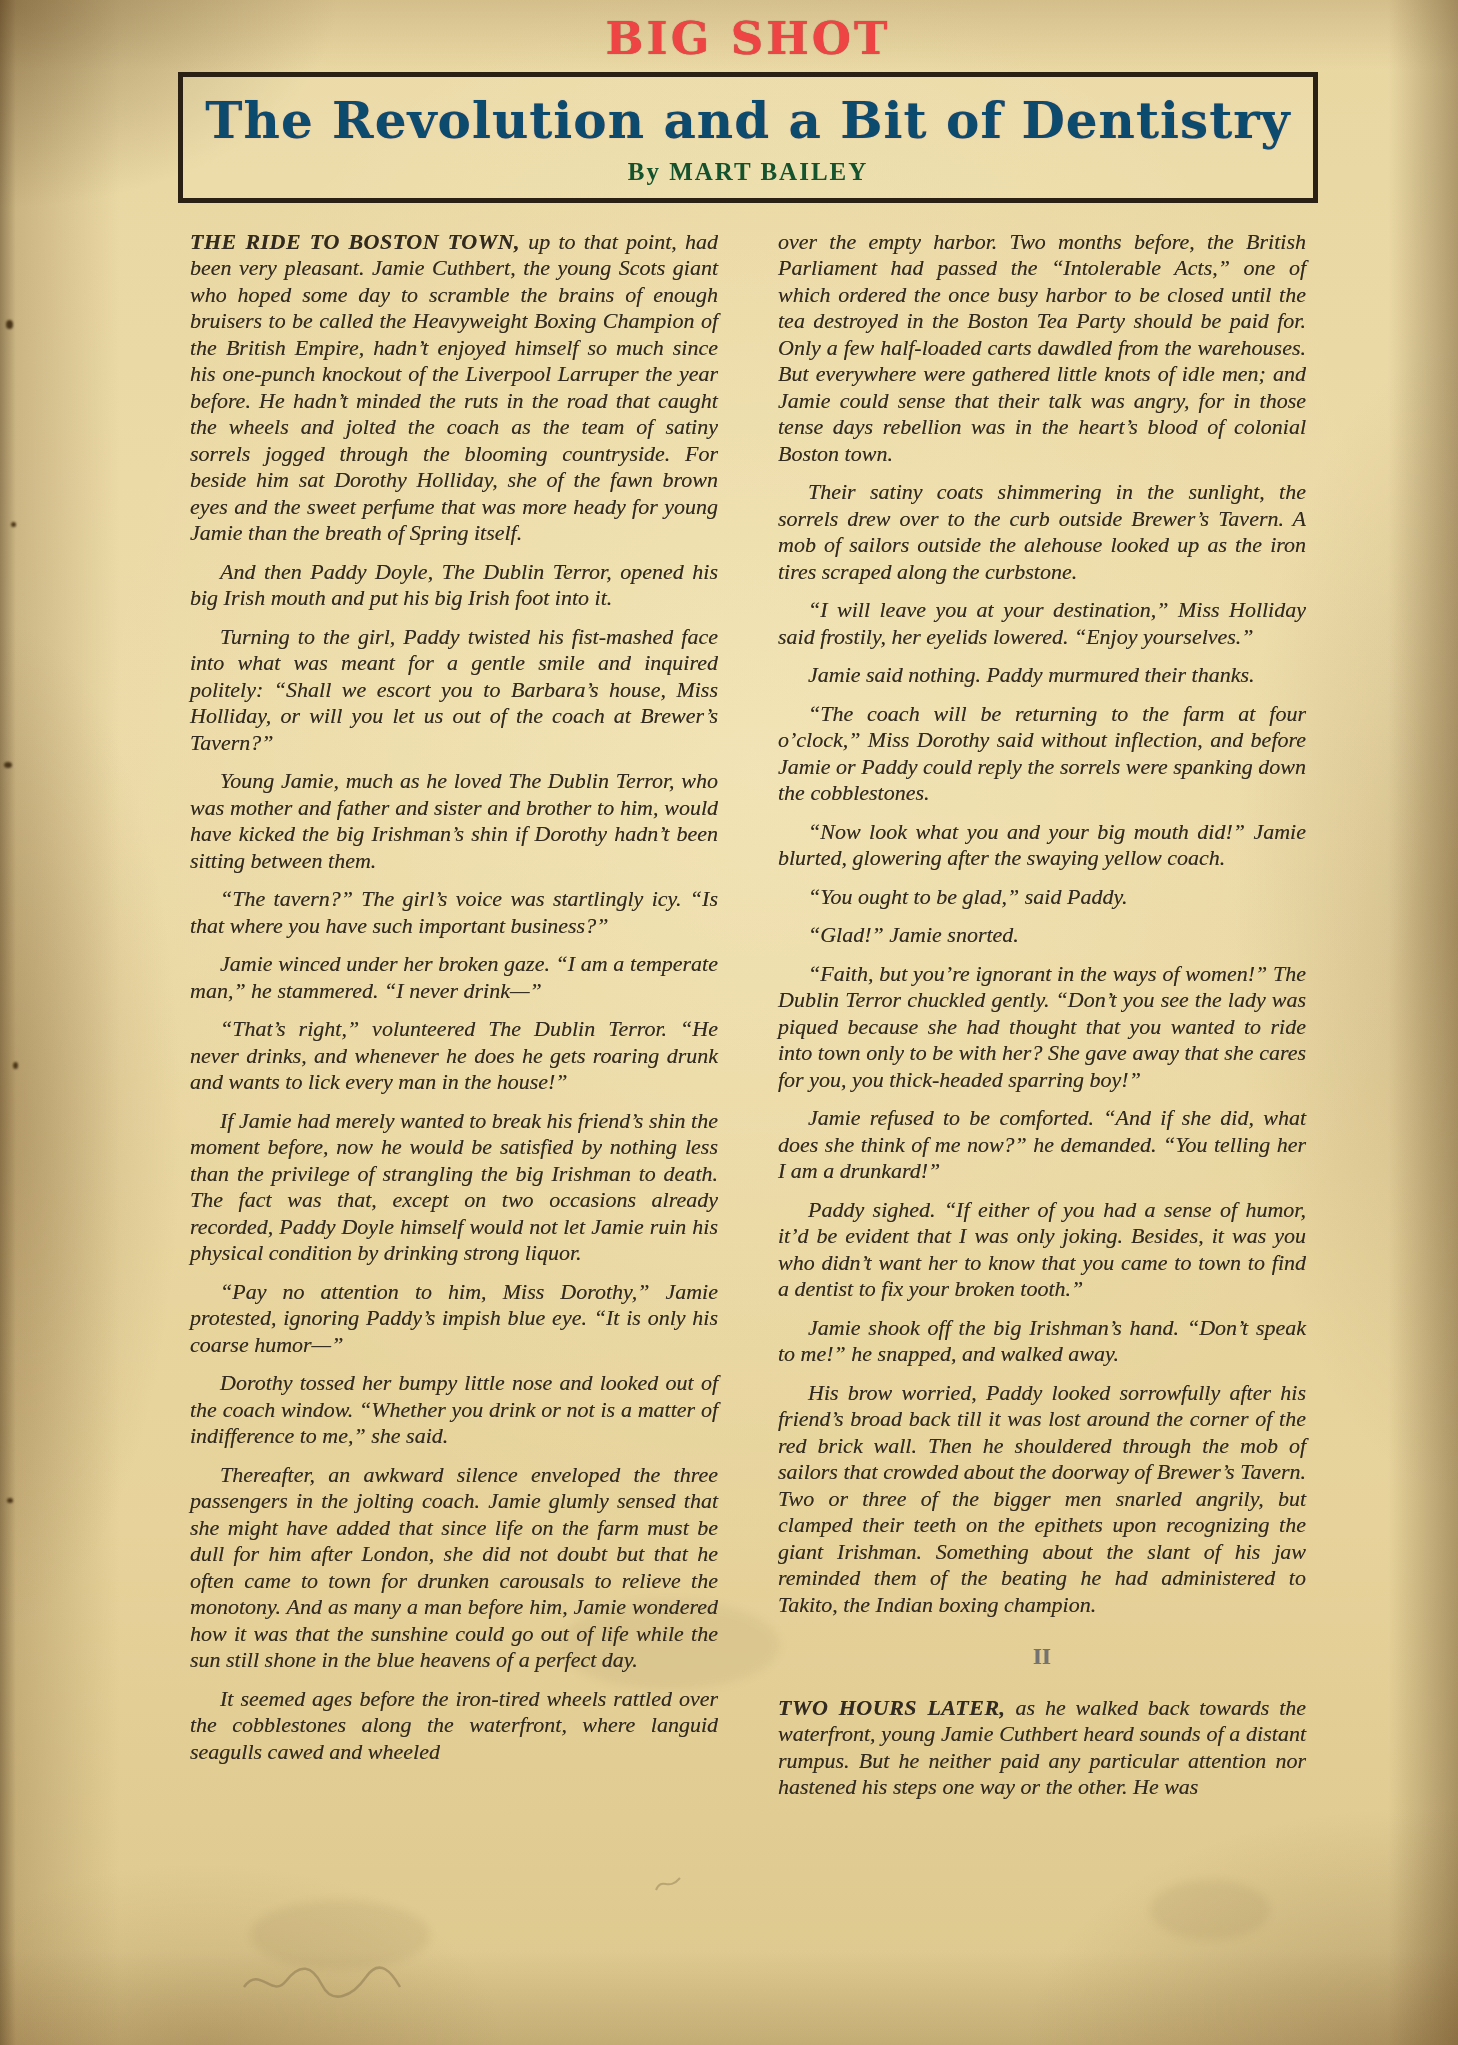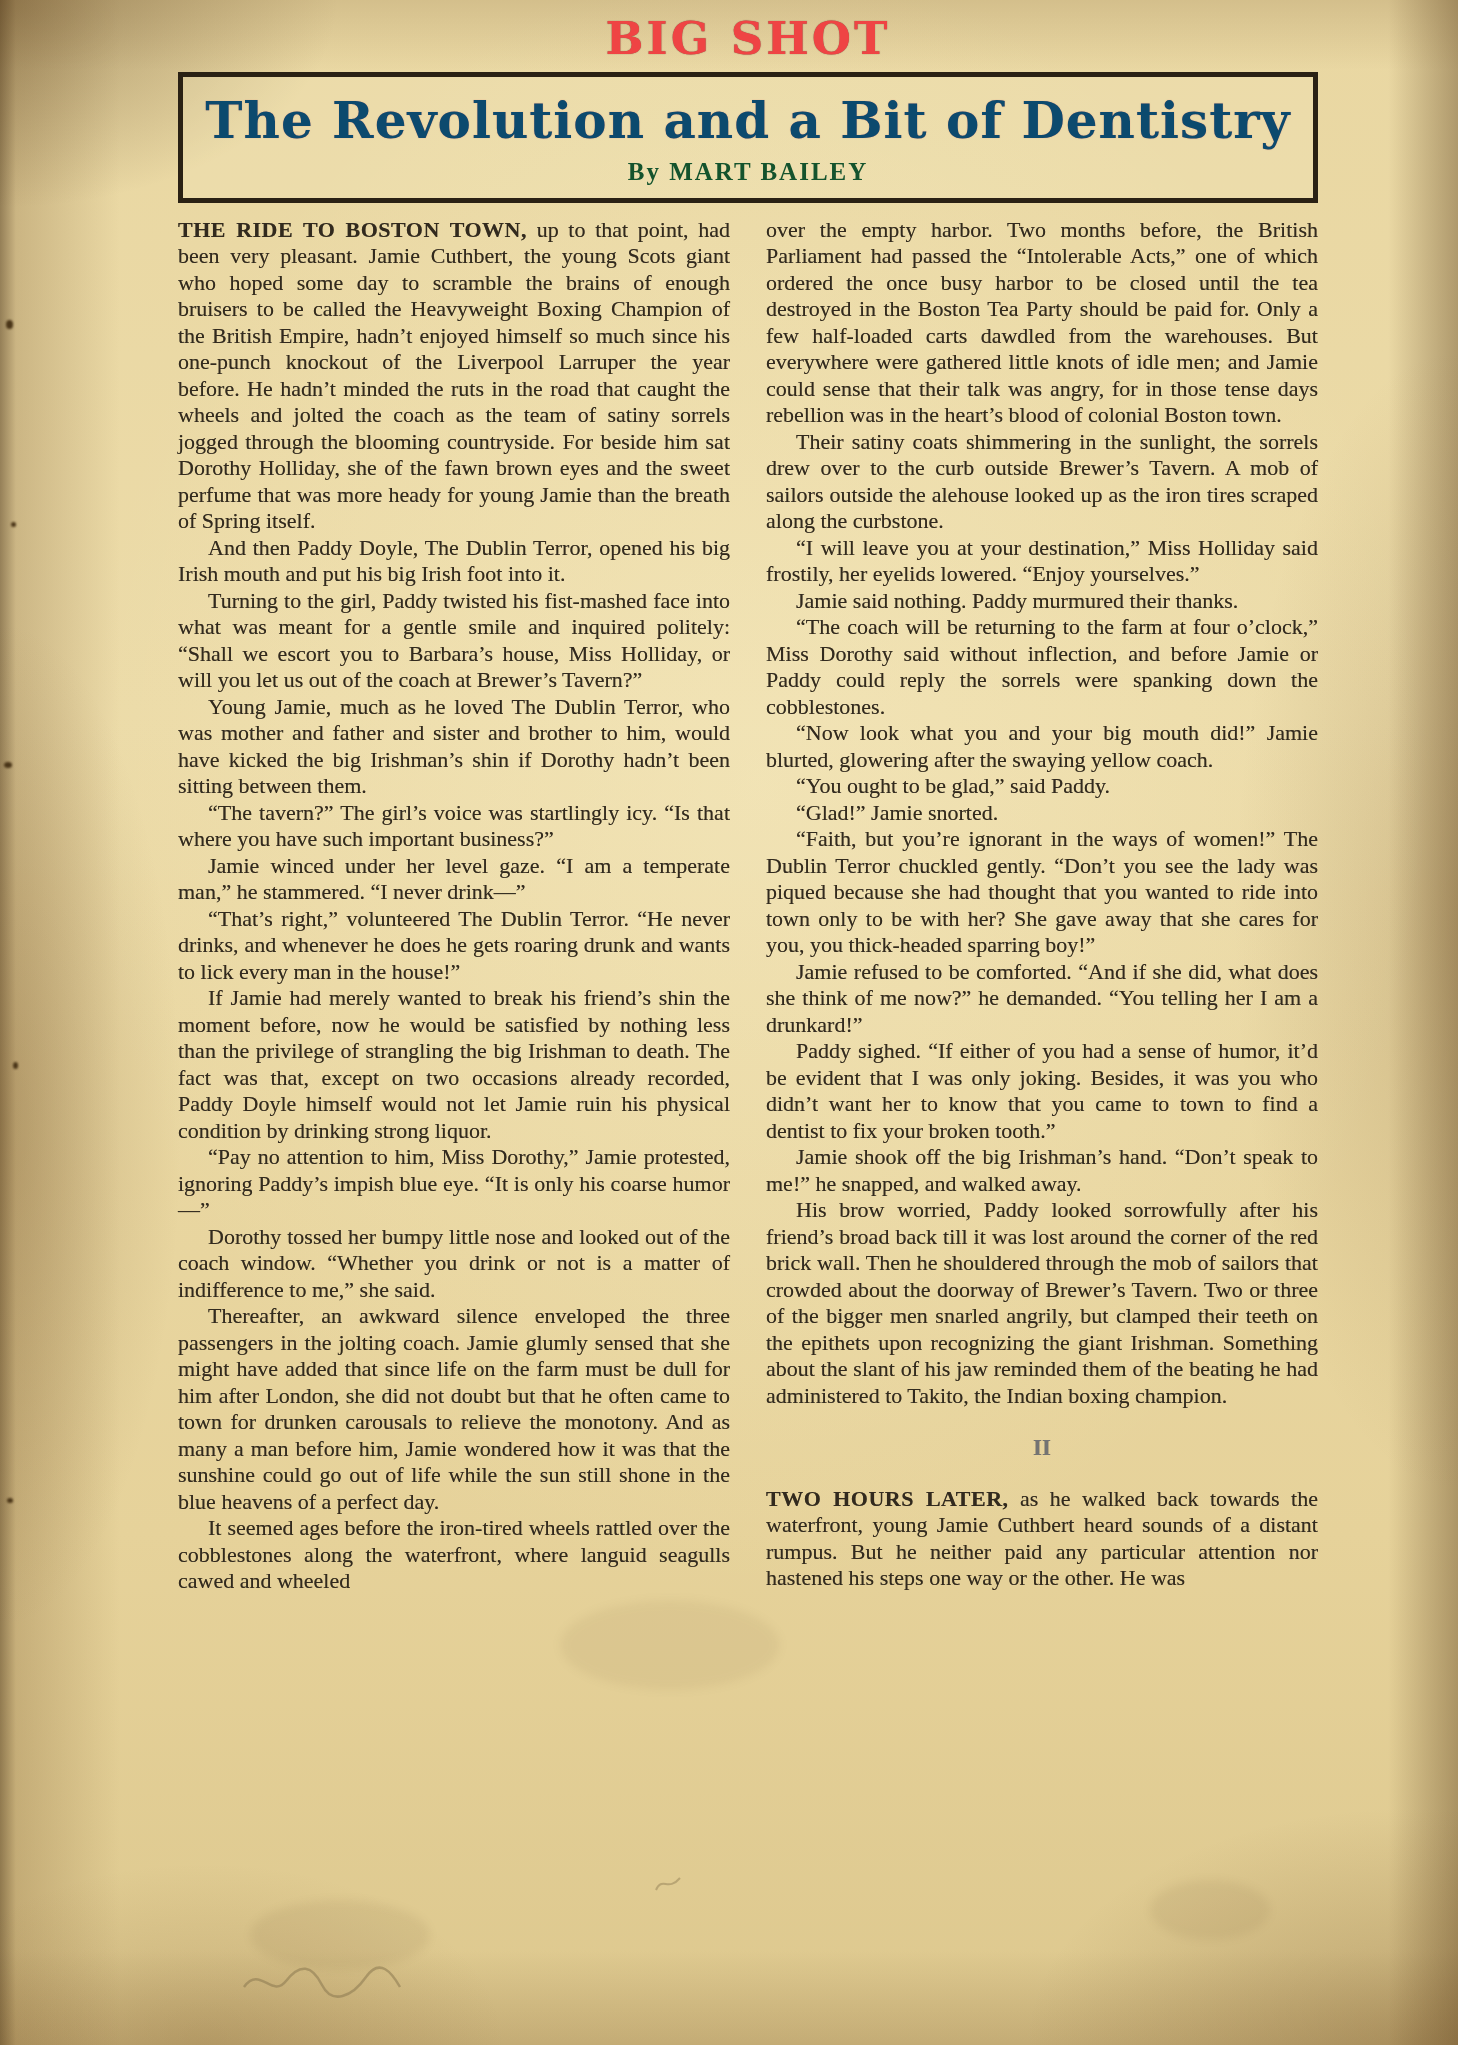--- a/index.html
+++ b/index.html
@@ -48,21 +48,21 @@
     margin-top: 9px; text-align: center;
     font-weight: bold; font-size: 25px; letter-spacing: 2px; color: #14532d;
   }
   .columns { display: flex; gap: 36px; margin-top: 14px; }
   .col {
     width: 552px;
     font-size: 22px; line-height: 26.5px;
     text-align: justify; color: #322a1e;
     text-shadow: 0 0 .6px rgba(50,42,30,.5);
   }
-  .para { margin: 0; text-indent: 30px; }
+  .para { margin: 12px; text-indent: 30px; font-style: italic; }
   .para.no-indent { text-indent: 0; }
   .lead { font-weight: bold; letter-spacing: .5px; }
   .section-heading {
     text-align: center; font-weight: bold; font-size: 23px;
     margin: 26px 0 24px 0; text-indent: 0; color: #737373;
   }
 </style>
 </head>
 <body>
 
@@ -95,21 +95,21 @@
     </div>
 
     <div class="columns">
 
       <div class="col">
         <p class="para no-indent"><span class="lead">THE RIDE TO BOSTON TOWN,</span><span> up to that point, had been very pleasant.  Jamie Cuthbert, the young Scots giant who hoped some day to scramble the brains of enough bruisers to be called the Heavyweight Boxing Champion of the British Empire, hadn’t enjoyed himself so much since his one-punch knockout of the Liverpool Larruper the year before.  He hadn’t minded the ruts in the road that caught the wheels and jolted the coach as the team of satiny sorrels jogged through the blooming countryside.  For beside him sat Dorothy Holliday, she of the fawn brown eyes and the sweet perfume that was more heady for young Jamie than the breath of Spring itself.</span></p>
         <p class="para">And then Paddy Doyle, The Dublin Terror, opened his big Irish mouth and put his big Irish foot into it.</p>
         <p class="para">Turning to the girl, Paddy twisted his fist-mashed face into what was meant for a gentle smile and inquired politely: “Shall we escort you to Barbara’s house, Miss Holliday, or will you let us out of the coach at Brewer’s Tavern?”</p>
         <p class="para">Young Jamie, much as he loved The Dublin Terror, who was mother and father and sister and brother to him, would have kicked the big Irishman’s shin if Dorothy hadn’t been sitting between them.</p>
         <p class="para">“The tavern?”  The girl’s voice was startlingly icy.  “Is that where you have such important business?”</p>
-        <p class="para">Jamie winced under her level gaze.  “I am a temperate man,” he stammered.  “I never drink—”</p>
+        <p class="para">Jamie winced under her broken gaze.  “I am a temperate man,” he stammered.  “I never drink—”</p>
         <p class="para">“That’s right,” volunteered The Dublin Terror.  “He never drinks, and whenever he does he gets roaring drunk and wants to lick every man in the house!”</p>
         <p class="para">If Jamie had merely wanted to break his friend’s shin the moment before, now he would be satisfied by nothing less than the privilege of strangling the big Irishman to death.  The fact was that, except on two occasions already recorded, Paddy Doyle himself would not let Jamie ruin his physical condition by drinking strong liquor.</p>
         <p class="para">“Pay no attention to him, Miss Dorothy,” Jamie protested, ignoring Paddy’s impish blue eye.  “It is only his coarse humor—”</p>
         <p class="para">Dorothy tossed her bumpy little nose and looked out of the coach window.  “Whether you drink or not is a matter of indifference to me,” she said.</p>
         <p class="para">Thereafter, an awkward silence enveloped the three passengers in the jolting coach.  Jamie glumly sensed that she might have added that since life on the farm must be dull for him after London, she did not doubt but that he often came to town for drunken carousals to relieve the monotony.  And as many a man before him, Jamie wondered how it was that the sunshine could go out of life while the sun still shone in the blue heavens of a perfect day.</p>
         <p class="para">It seemed ages before the iron-tired wheels rattled over the cobblestones along the waterfront, where languid seagulls cawed and wheeled</p>
       </div>
 
       <div class="col">
         <p class="para no-indent">over the empty harbor.  Two months before, the British Parliament had passed the “Intolerable Acts,” one of which ordered the once busy harbor to be closed until the tea destroyed in the Boston Tea Party should be paid for.  Only a few half-loaded carts dawdled from the warehouses.  But everywhere were gathered little knots of idle men; and Jamie could sense that their talk was angry, for in those tense days rebellion was in the heart’s blood of colonial Boston town.</p>

